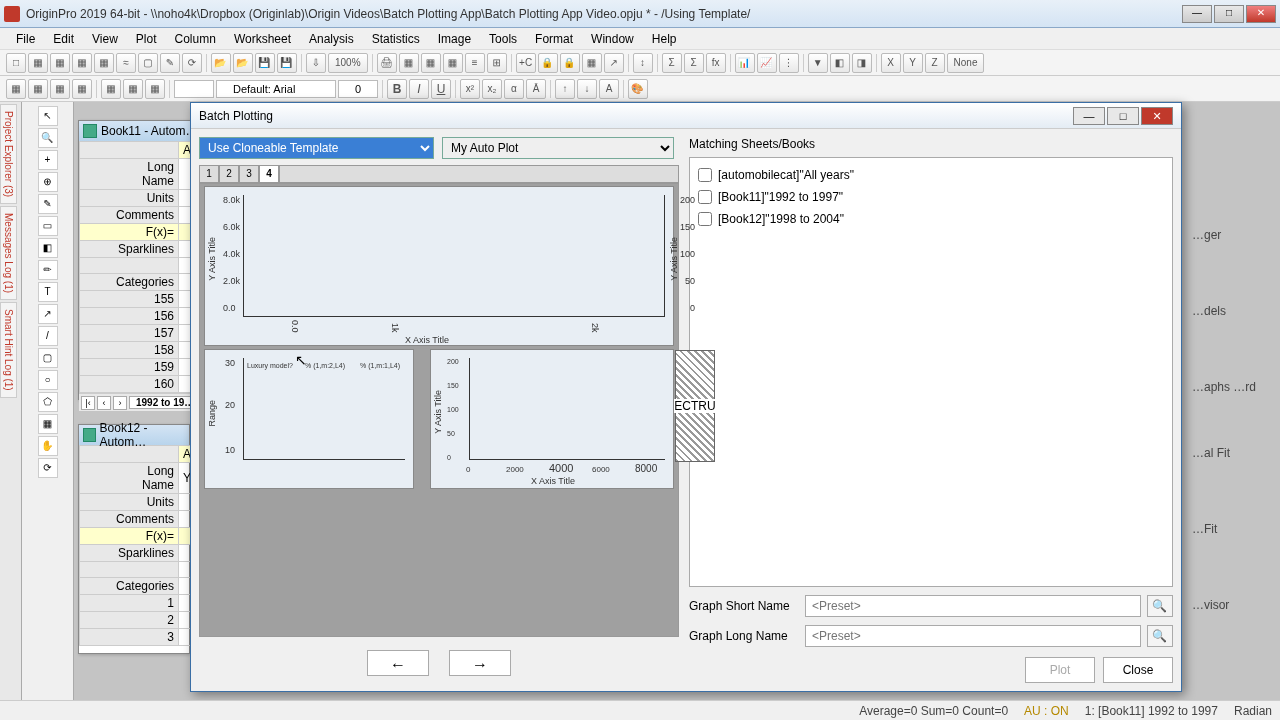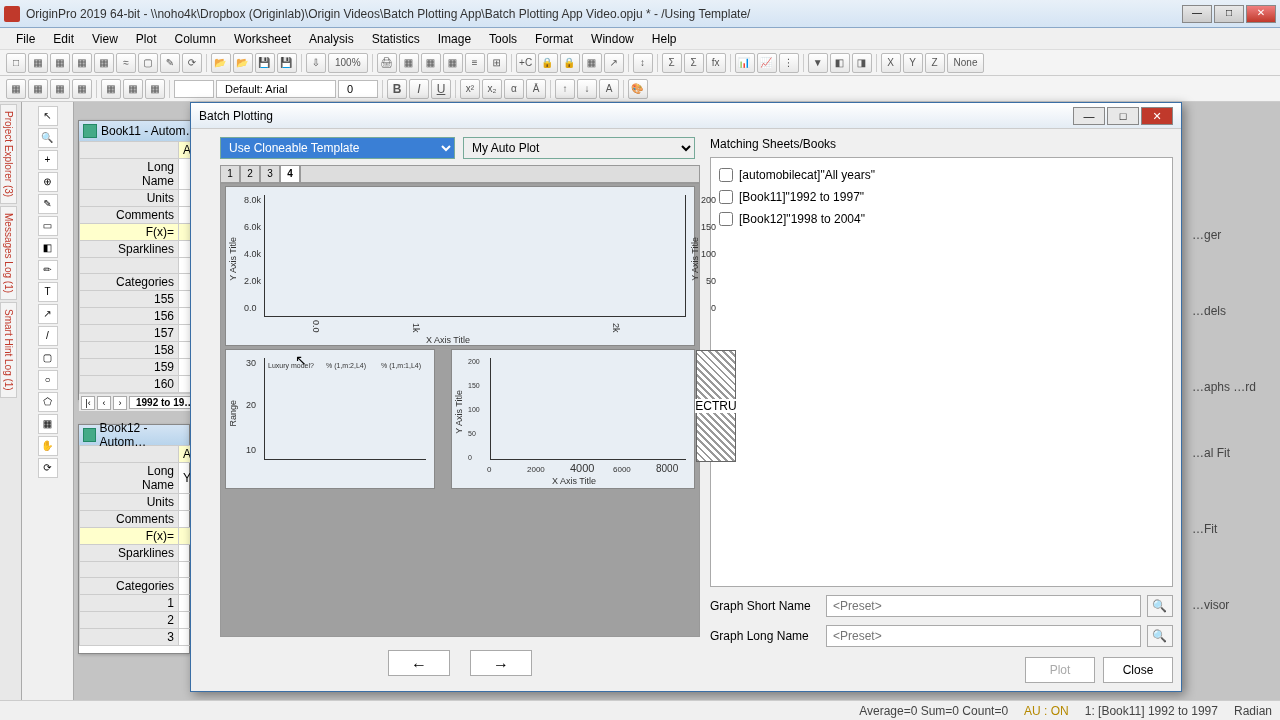--- a/index.html
+++ b/index.html
@@ -15,21 +15,21 @@
 
 
 .menubar { height: 22px; background: #f0f0f0; display: flex; align-items: center; padding: 0 8px; gap: 2px; border-bottom: 1px solid #ddd; }
 .menubar .menu-item { padding: 2px 8px; cursor: pointer; }
 
 
 .toolbar { height: 26px; background: #f4f4f4; border-bottom: 1px solid #ccc; display: flex; align-items: center; padding: 0 6px; gap: 2px; overflow: hidden; }
 .toolbar .tbtn { width: 20px; height: 20px; background: linear-gradient(#fff,#e8e8e8); border: 1px solid #bbb; border-radius: 2px; cursor: pointer; display: flex; align-items: center; justify-content: center; font-size: 10px; color: #555; }
 .toolbar .tbtn.w { width: auto; padding: 0 6px; }
 .toolbar .sep { width: 1px; height: 18px; background: #ccc; margin: 0 2px; }
-.toolbar input[type=text] { height: 18px; border: 1px solid #bbb; padding: 0 8px; font-size: 11px; }
+.toolbar input[type=text] { height: 18px; border: 1px solid #bbb; padding: 0 16px; font-size: 11px; }
 
 
 .main-area { position: absolute; top: 102px; left: 0; right: 0; bottom: 20px; background: #c4c4c4; }
 
 
 .vtabs { position: absolute; left: 0; top: 0; width: 22px; height: 100%; background: #e8e8e8; border-right: 1px solid #aaa; }
 .vtab { writing-mode: vertical-rl; padding: 6px 2px; font-size: 10px; background: #f4f4f4; border: 1px solid #ccc; margin: 2px 0; cursor: pointer; color: #c0392b; }
 
 
 .tool-palette { position: absolute; left: 22px; top: 0; width: 52px; height: 100%; background: #f0f0f0; border-right: 1px solid #aaa; display: flex; flex-direction: column; align-items: center; padding-top: 4px; gap: 2px; }
@@ -49,21 +49,21 @@
 
 
 .dialog { position: absolute; left: 190px; top: 0px; width: 992px; height: 590px; background: #f0f0f0; border: 1px solid #3a6ea5; box-shadow: 3px 3px 10px rgba(0,0,0,0.4); }
 .dialog .dlg-title { height: 26px; background: linear-gradient(#fff,#e4ecf4); display: flex; align-items: center; padding: 0 8px; border-bottom: 1px solid #ccc; }
 .dialog .dlg-title span { flex: 1; }
 .dialog .dlg-btns { display: flex; gap: 2px; }
 .dialog .dlg-btn { width: 32px; height: 18px; border: 1px solid #888; text-align: center; line-height: 16px; cursor: pointer; font-size: 11px; }
 .dialog .dlg-btn.min { background: #e8e8e8; }
 .dialog .dlg-btn.max { background: #e8e8e8; }
 .dialog .dlg-btn.close { background: #c0392b; color: #fff; }
-.dialog .dlg-body { padding: 8px; display: flex; gap: 10px; height: calc(100% - 26px); margin-left: 21px; }
+.dialog .dlg-body { padding: 8px; display: flex; gap: 10px; height: calc(100% - 26px); }
 .dlg-left { width: 480px; display: flex; flex-direction: column; }
 .dlg-right { flex: 1; display: flex; flex-direction: column; }
 .combo-row { display: flex; gap: 8px; margin-bottom: 6px; }
 select.combo { height: 22px; border: 1px solid #7a9; padding: 0 4px; }
 select.combo.sel { background: #3a7fd5; color: #fff; }
 .preview-tabs { display: flex; height: 18px; }
 .preview-tabs .pt { width: 20px; border: 1px solid #999; background: #ddd; text-align: center; line-height: 16px; font-size: 10px; cursor: pointer; }
 .preview-tabs .pt.active { background: #fff; font-weight: bold; }
 .preview-area { flex: 1; border: 1px solid #999; background: #a0a0a0; position: relative; }
 .plot-panel { position: absolute; background: #e8eef4; border: 1px solid #888; }

